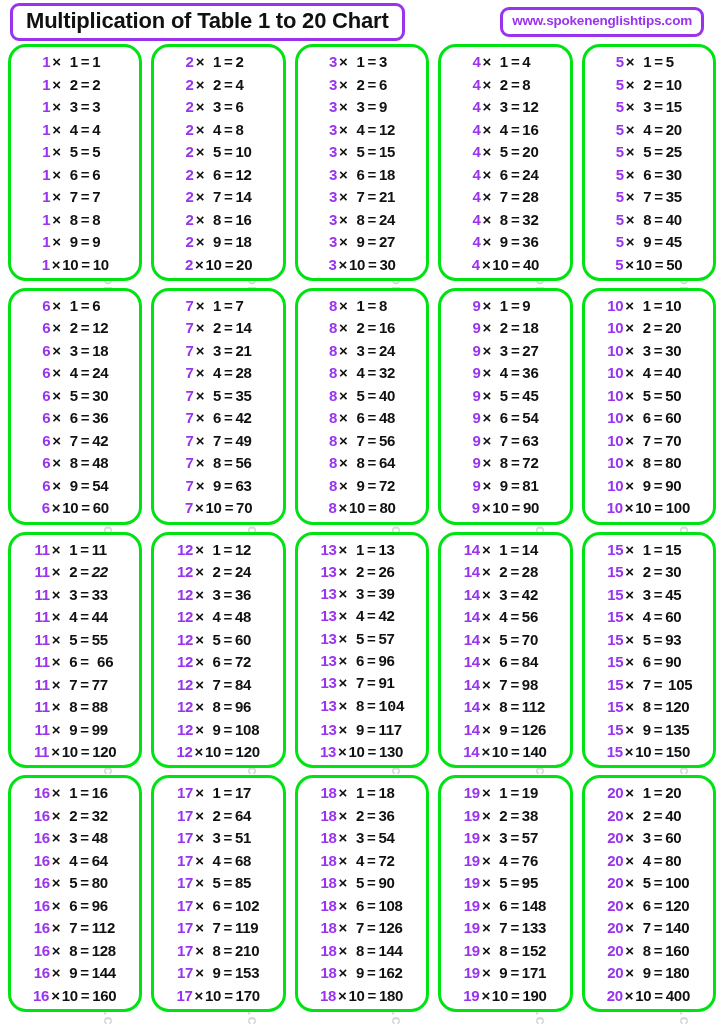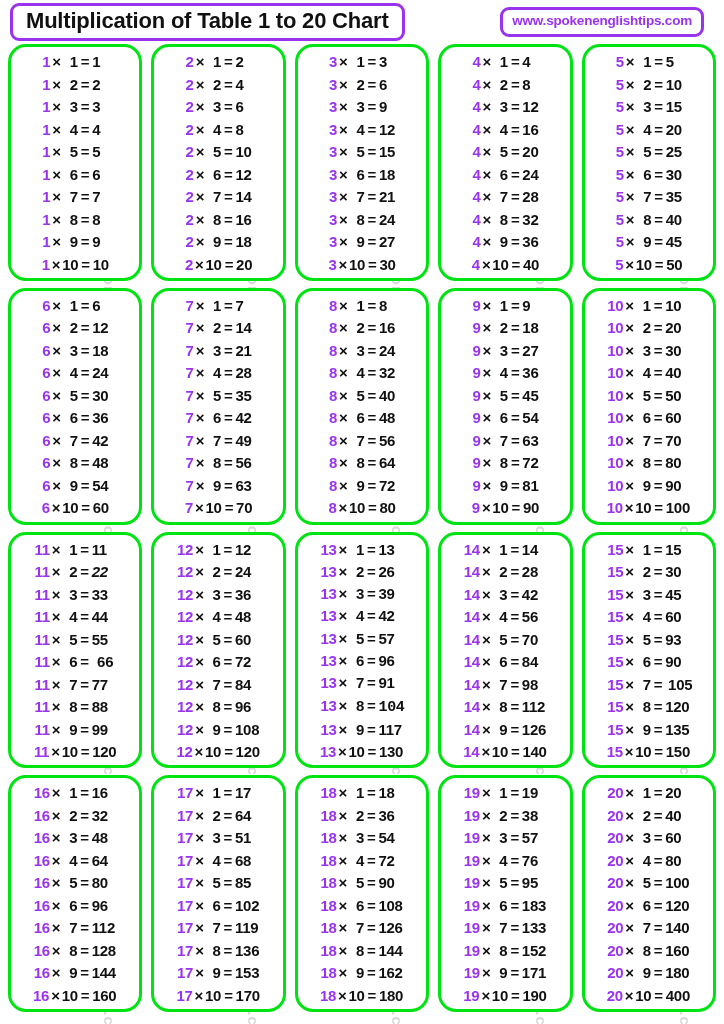--- a/index.html
+++ b/index.html
@@ -1418,21 +1418,21 @@
           <span class="fact-op">×</span>
           <span class="fact-multiplier">7</span>
           <span class="fact-eq">=</span>
           <span class="fact-product" style="min-width: 27px;">119</span>
         </div>
         <div class="fact-row">
           <span class="fact-multiplicand" style="min-width: 18px;">17</span>
           <span class="fact-op">×</span>
           <span class="fact-multiplier">8</span>
           <span class="fact-eq">=</span>
-          <span class="fact-product" style="min-width: 27px;">136</span>
+          <span class="fact-product" style="min-width: 27px;">210</span>
         </div>
         <div class="fact-row">
           <span class="fact-multiplicand" style="min-width: 18px;">17</span>
           <span class="fact-op">×</span>
           <span class="fact-multiplier">9</span>
           <span class="fact-eq">=</span>
           <span class="fact-product" style="min-width: 27px;">153</span>
         </div>
         <div class="fact-row">
           <span class="fact-multiplicand" style="min-width: 18px;">17</span>
@@ -1552,21 +1552,21 @@
           <span class="fact-op">×</span>
           <span class="fact-multiplier">5</span>
           <span class="fact-eq">=</span>
           <span class="fact-product" style="min-width: 27px;">95</span>
         </div>
         <div class="fact-row">
           <span class="fact-multiplicand" style="min-width: 18px;">19</span>
           <span class="fact-op">×</span>
           <span class="fact-multiplier">6</span>
           <span class="fact-eq">=</span>
-          <span class="fact-product" style="min-width: 27px;">183</span>
+          <span class="fact-product" style="min-width: 27px;">148</span>
         </div>
         <div class="fact-row">
           <span class="fact-multiplicand" style="min-width: 18px;">19</span>
           <span class="fact-op">×</span>
           <span class="fact-multiplier">7</span>
           <span class="fact-eq">=</span>
           <span class="fact-product" style="min-width: 27px;">133</span>
         </div>
         <div class="fact-row">
           <span class="fact-multiplicand" style="min-width: 18px;">19</span>

